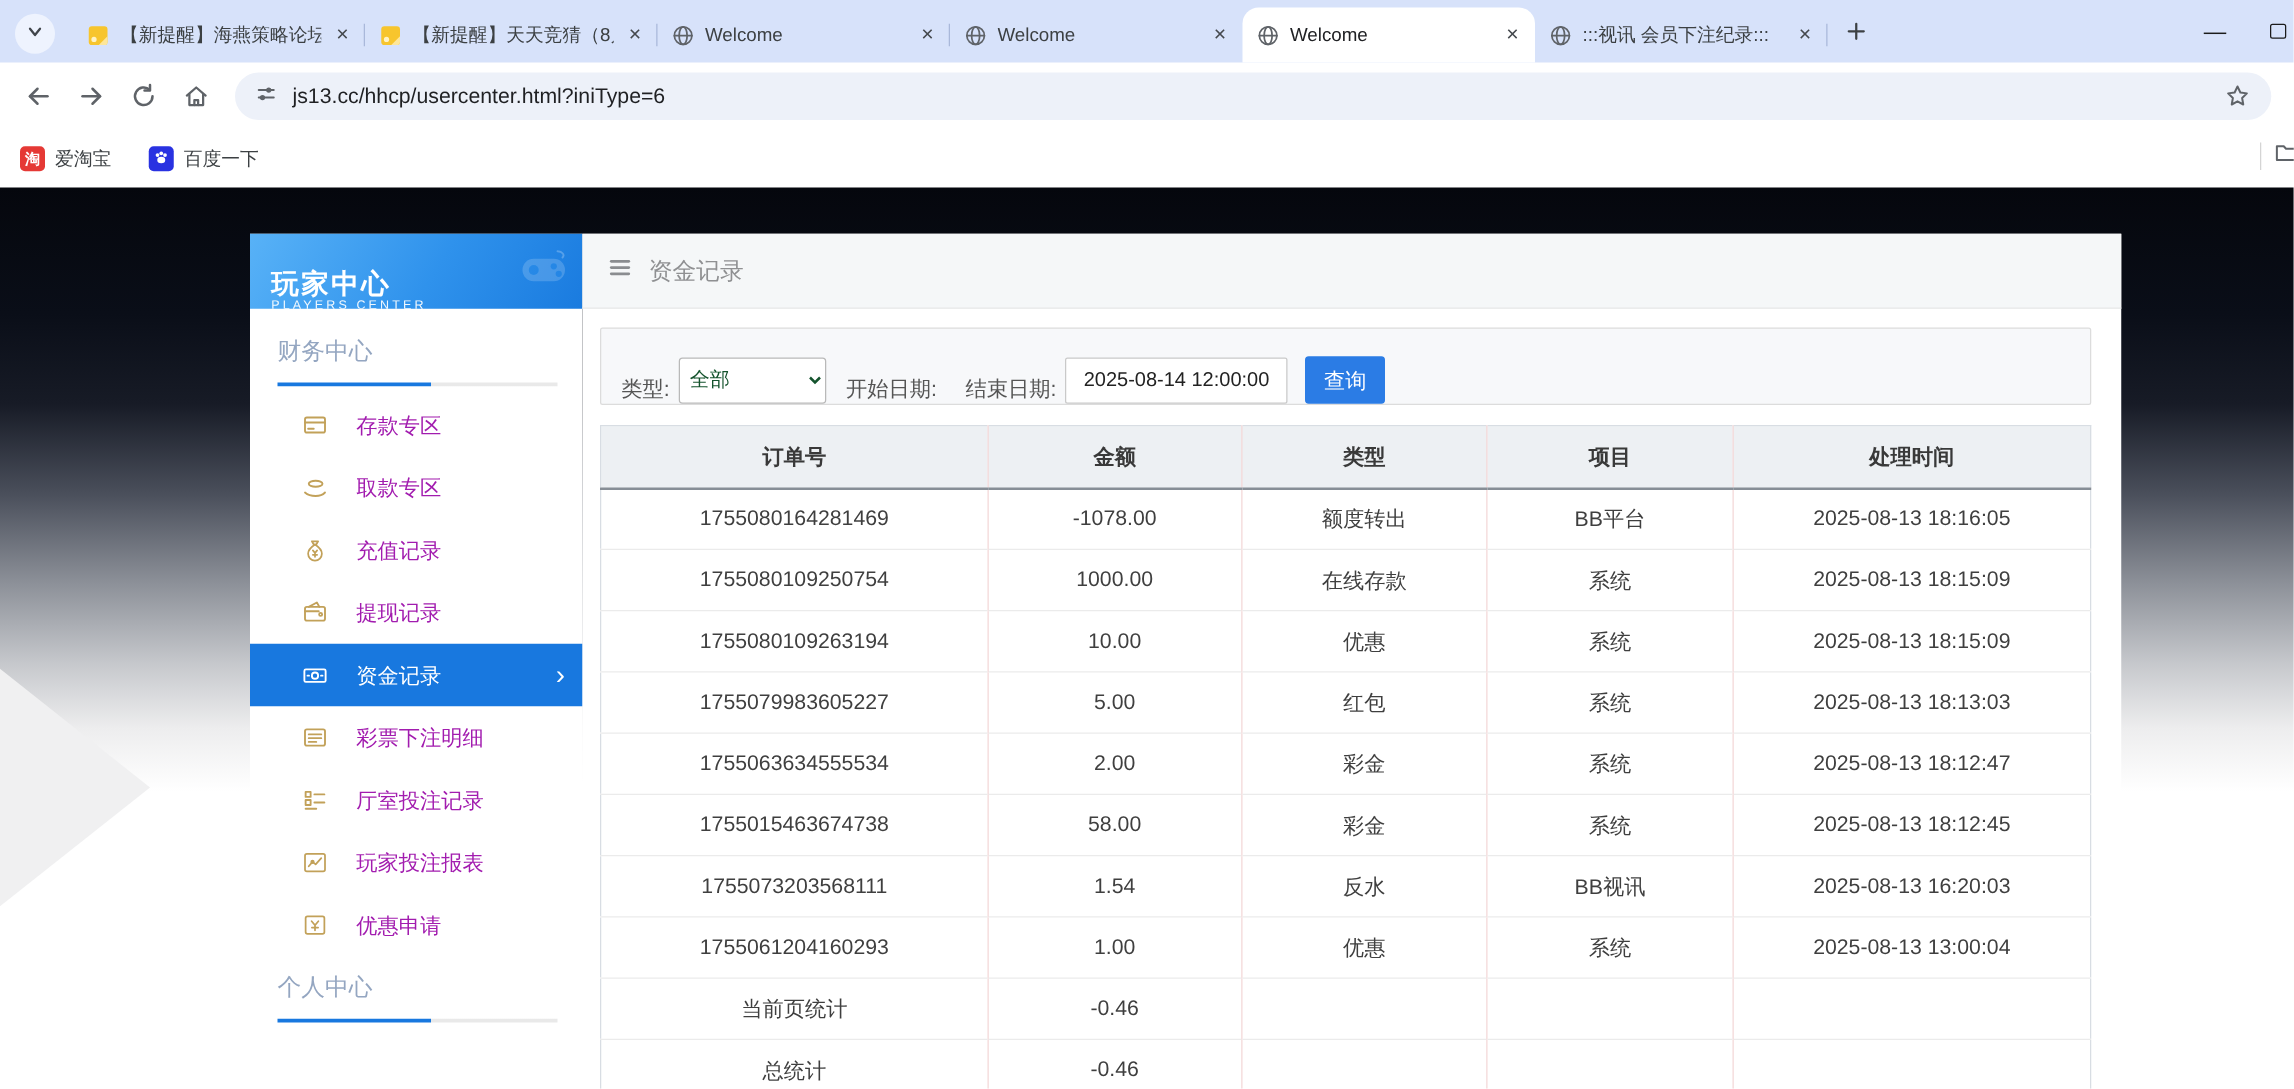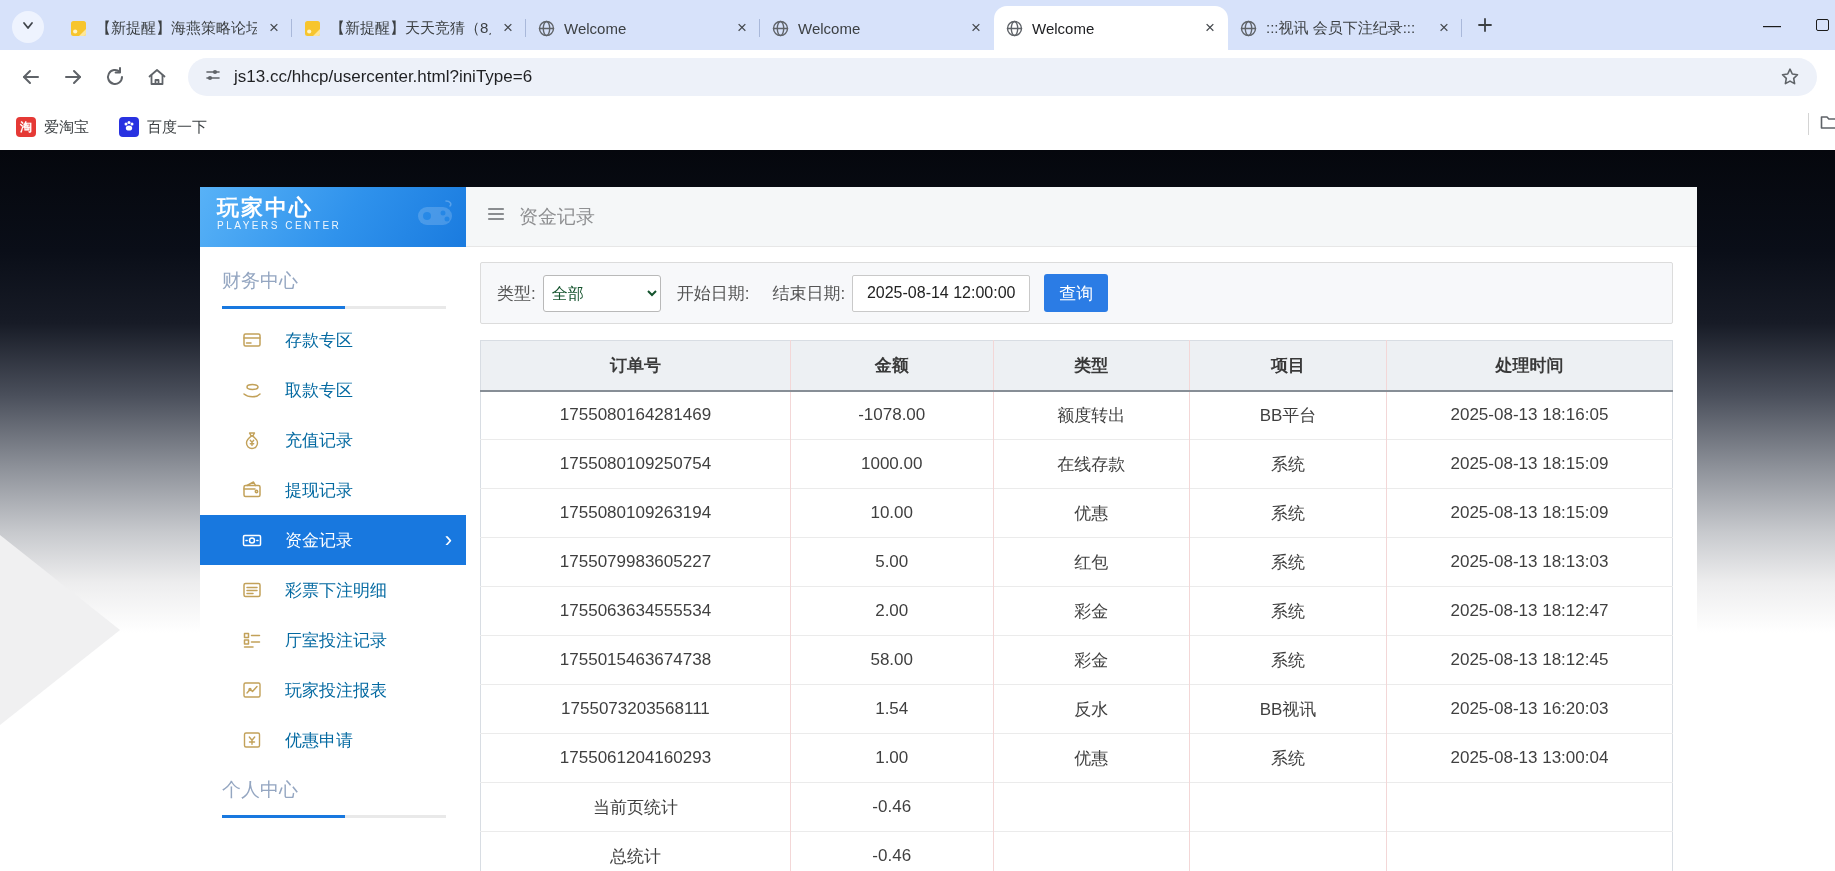--- a/index.html
+++ b/index.html
@@ -35,35 +35,35 @@
   .bm-right { position:absolute; right:-4px; top:8px; display:flex; align-items:center; gap:10px; }
   .bm-sep { width:1px; height:22px; background:#d4d4d4; }
 
   
   .page { position:relative; height:721px; overflow:hidden;
     background:linear-gradient(180deg,#05070d 0%,#0a0e18 14%,#171b26 24%,#4a4f5b 34%,#8d9199 44%,#c7c9cd 53%,#ededee 60%,#ffffff 67%); }
   .bg-triangle { position:absolute; left:0; top:385px; width:0; height:0; border-top:95px solid transparent; border-bottom:95px solid transparent; border-left:120px solid #f0f0f1; }
 
   .sidebar { position:absolute; left:200px; top:37px; width:266px; height:700px; background:#fff; }
   .side-head { height:60px; background:linear-gradient(120deg,#58b2f7 0%,#2f92ec 55%,#1a7bdf 100%); color:#fff; padding:9px 0 0 17px; position:relative; overflow:hidden; }
-  .side-title { font-size:22px; font-weight:bold; letter-spacing:2px; line-height:24px; }
+  .side-title { font-size:22px; font-weight:bold; letter-spacing:2px; line-height:24px;margin-top:19px; }
   .side-sub { font-size:10px; letter-spacing:2.5px; opacity:.92; }
   .side-pad { position:absolute; right:8px; top:6px; opacity:.35; }
   .side-section { color:#94a6c1; font-size:19px; padding:21px 0 12px 22px; }
   .side-divider { height:3px; margin:0 20px 6px 22px; background:linear-gradient(to right,#1878df 0,#1878df 55%,#e9e9e9 55%,#e9e9e9 100%); }
-  .side-item { height:50px; display:flex; align-items:center; padding:0 14px 0 42px; gap:23px; font-size:17px; color:#0369a1; cursor:pointer; }
+  .side-item { height:50px; display:flex; align-items:center; padding:0 14px 0 42px; gap:23px; font-size:17px; color:#a21caf; cursor:pointer; }
   .side-item .mi { width:20px; height:20px; flex:0 0 20px; }
   .side-item.active { background:#1878df; color:#fff; }
   .side-item .chev { margin-left:auto; font-size:22px; line-height:18px; color:#fff; display:none; }
   .side-item.active .chev { display:block; }
 
   .main { position:absolute; left:466px; top:37px; width:1231px; height:700px; background:#fff; }
   .main-head { height:60px; background:#f5f7f8; border-bottom:1px solid #e7e7e7; display:flex; align-items:center; gap:13px; padding-left:20px; color:#8f9092; font-size:19px; }
   .main-body { padding:15px 24px 0 14px; }
-  .filter-bar { background:#f7f8fa; border:1px solid #dcdcdc; border-radius:2px; height:62px; display:flex; align-items:center; padding:0 16px; font-size:17px; color:#555; }
+  .filter-bar { background:#f7f8fa; border:1px solid #dcdcdc; border-radius:2px; height:62px; display:flex; align-items:flex-end; padding:0 16px; font-size:17px; color:#555; }
   .flabel { margin-right:7px; }
   .fgap { margin-left:16px; }
   select.type-sel { height:37px; width:118px; border:1px solid #b9b9b9; border-radius:3px; background:#fff; font-size:16px; color:#14532d; padding:0 4px; font-family:inherit; }
   .date-input { height:37px; width:178px; border:1px solid #c9c9c9; border-radius:2px; background:#fff; text-align:center; font-size:16px; color:#222; font-family:inherit; }
   .search-btn { height:38px; width:64px; margin-left:14px; background:#2b7ce5; border:none; border-radius:3px; color:#fff; font-size:17px; cursor:pointer; font-family:inherit; }
 
   table.funds { margin-top:16px; width:1193px; border-collapse:collapse; table-layout:fixed; text-align:center; font-size:17px; color:#3f3f3f; border:1px solid #d8dde3; }
   table.funds th { background:#edf0f3; height:50px; font-weight:bold; color:#393939; border-bottom:2px solid #878e96; border-right:1px solid #f3d7d7; }
   table.funds td { height:49px; border-right:1px solid #f3d7d7; border-top:1px solid #ebebeb; background:#fff; }
   table.funds th:last-child, table.funds td:last-child { border-right:none; }

